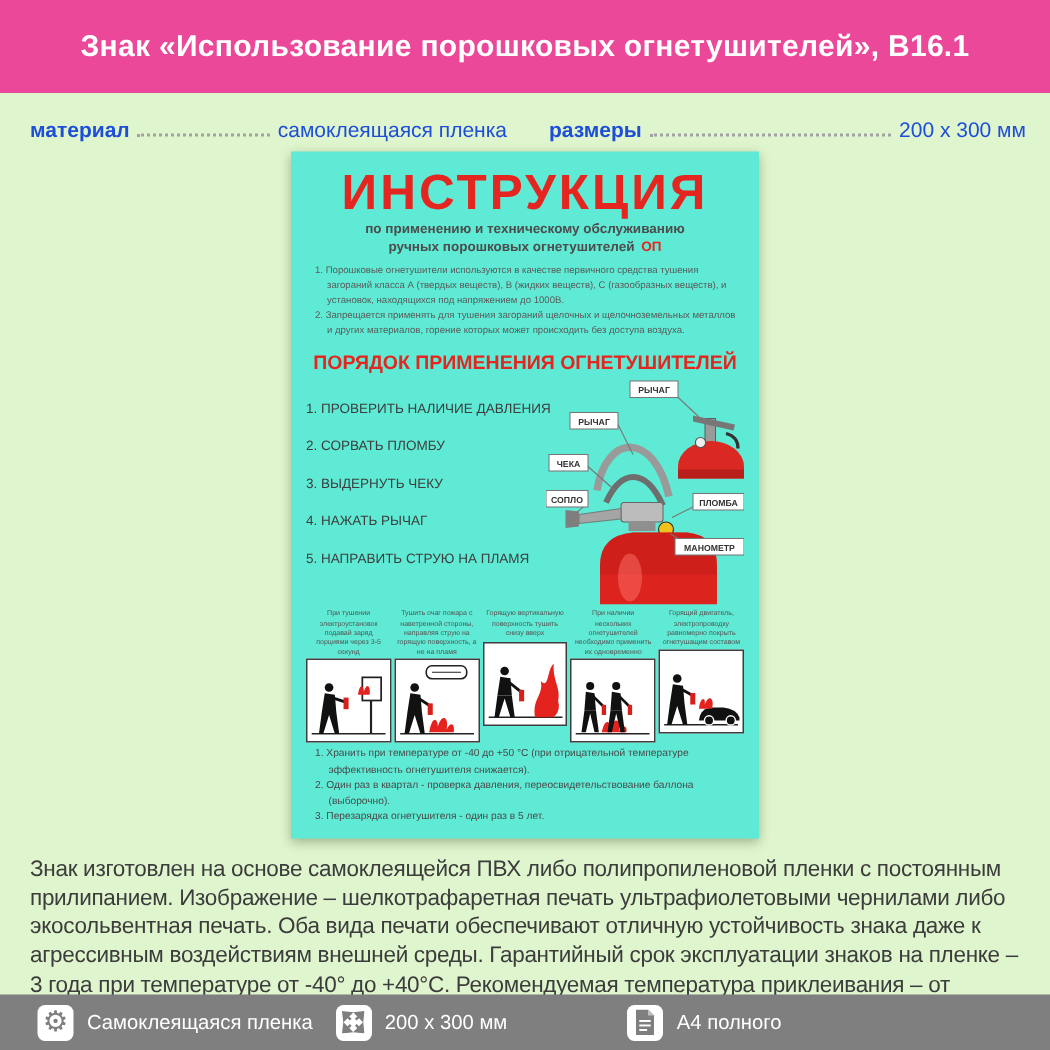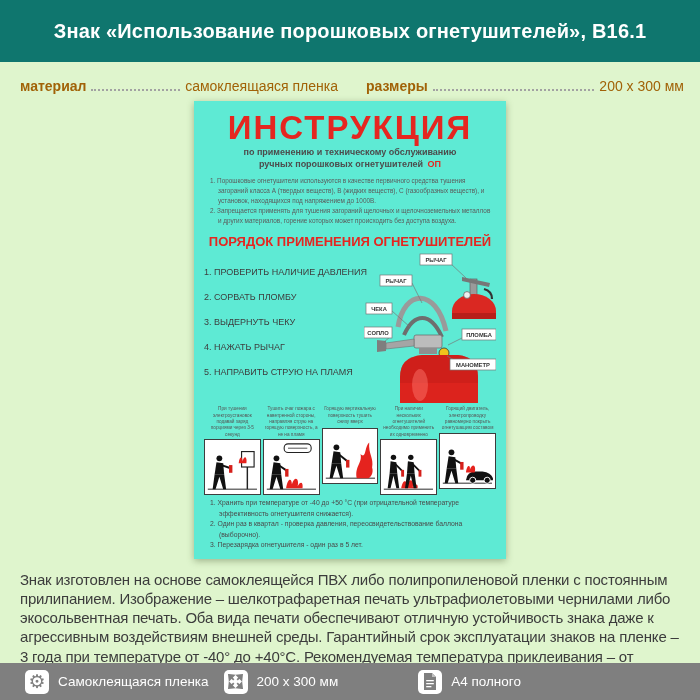--- a/index.html
+++ b/index.html
@@ -3,26 +3,26 @@
 <meta charset="utf-8">
 <style>
   * { margin:0; padding:0; box-sizing:border-box; }
   html,body { background:#dff5cd; }
   .page {
     width:700px; height:700px; position:relative; overflow:hidden;
     background:#dff5cd; font-family:"Liberation Sans", sans-serif;
   }
   
   .header {
-    height:62px; background:#0f766e; display:flex; align-items:center; justify-content:center;
+    height:62px; background:#ec4899; display:flex; align-items:center; justify-content:center;
   }
   .header-title { color:#ffffff; font-size:20px; font-weight:700; letter-spacing:.2px; }
 
   
-  .specs { display:flex; margin:16px 16px 0 20px; color:#a16207; font-size:14px; }
+  .specs { display:flex; margin:16px 16px 0 20px; color:#1d4ed8; font-size:14px; }
   .spec { display:flex; align-items:baseline; }
   .spec-left  { width:318px; }
   .spec-right { flex:1; margin-left:28px; }
   .spec-label { font-weight:700; white-space:nowrap; }
   .spec-value { white-space:nowrap; }
   .leader { flex:1; border-bottom:2px dotted #a2a2a2; margin:0 5px 4px 5px; min-width:20px; }
 
   
   .poster {
     width:312px; margin:6px auto 0 auto; background:#5eead4; padding:10px 10px 8px 10px;

